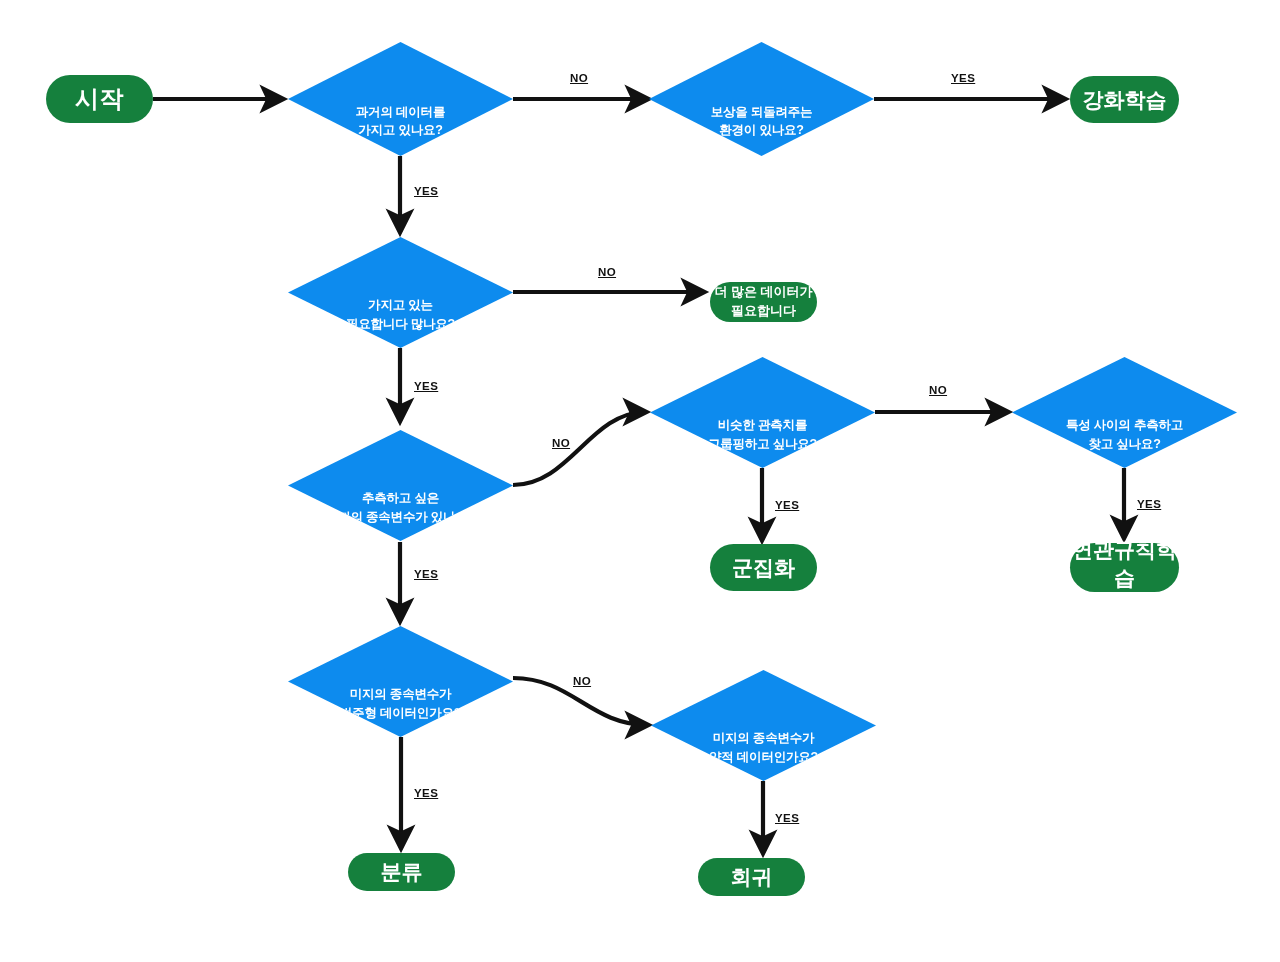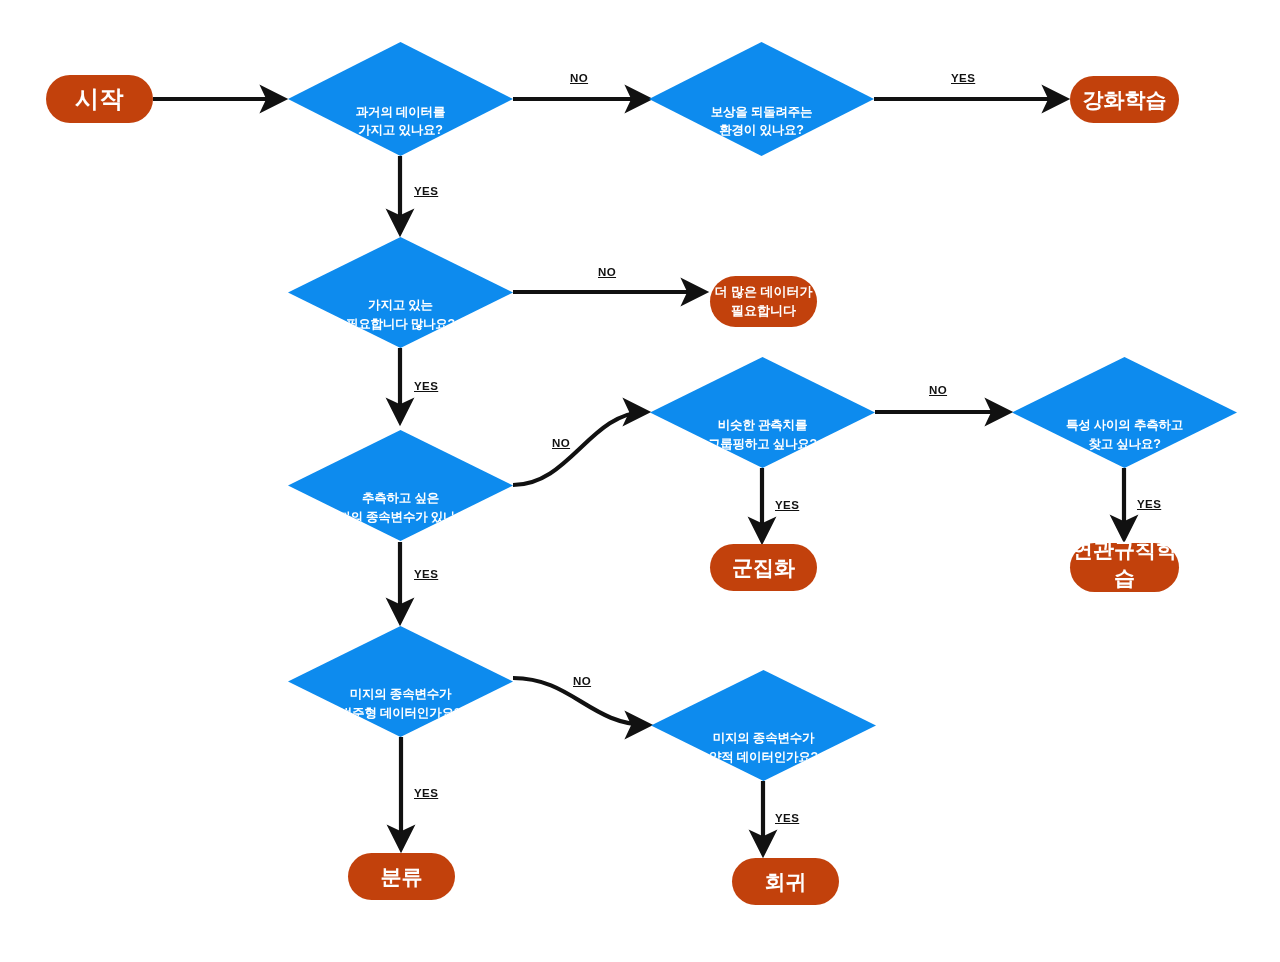--- a/index.html
+++ b/index.html
@@ -47,21 +47,21 @@
     white-space: pre-line;
     margin-top: 44px;
   }
   
   .terminal {
     position: absolute;
     display: flex;
     align-items: center;
     justify-content: center;
     text-align: center;
-    background: #c2410c;
+    background: #15803d;
     color: #ffffff;
     font-weight: bold;
     border-radius: 999px;
   }
   .terminal .tlabel { white-space: pre-line; }
   .terminal.t-start   { font-size: 24px; letter-spacing: 0.5px; }
   .terminal.t-big     { font-size: 21px; letter-spacing: 0px; }
   .terminal.t-two     { font-size: 13px; line-height: 1.45; }
   
   .edge-label {
@@ -134,21 +134,21 @@
 
   <div class="terminal t-big" style="left:1070px; top:76px; width:109px; height:47px;">
     <span class="tlabel">강화학습</span>
   </div>
 
   <div class="diamond" style="left:288px; top:237px; width:225px; height:111px;">
     <span class="dlabel">가지고 있는
 필요합니다 많나요?</span>
   </div>
 
-  <div class="terminal t-two" style="left:710px; top:276px; width:107px; height:51px;">
+  <div class="terminal t-two" style="left:710px; top:282px; width:107px; height:40px;">
     <span class="tlabel">더 많은 데이터가
 필요합니다</span>
   </div>
 
   <div class="diamond" style="left:288px; top:430px; width:225px; height:111px;">
     <span class="dlabel">추측하고 싶은
 미지의 종속변수가 있나요?</span>
   </div>
 
   <div class="diamond" style="left:650px; top:357px; width:225px; height:111px;">
@@ -167,30 +167,30 @@
 
   <div class="terminal t-big" style="left:1070px; top:543px; width:109px; height:49px;align-items:flex-end;">
     <span class="tlabel">연관규칙학습</span>
   </div>
 
   <div class="diamond" style="left:288px; top:626px; width:225px; height:111px;">
     <span class="dlabel">미지의 종속변수가
 범주형 데이터인가요?</span>
   </div>
 
-  <div class="terminal t-big" style="left:348px; top:853px; width:107px; height:47px;">
+  <div class="terminal t-big" style="left:348px; top:853px; width:107px; height:38px;">
     <span class="tlabel">분류</span>
   </div>
 
   <div class="diamond" style="left:651px; top:670px; width:225px; height:111px;">
     <span class="dlabel">미지의 종속변수가
 양적 데이터인가요?</span>
   </div>
 
-  <div class="terminal t-big" style="left:732px; top:858px; width:107px; height:47px;justify-content:center;">
+  <div class="terminal t-big" style="left:698px; top:858px; width:107px; height:38px;justify-content:center;">
     <span class="tlabel">회귀</span>
   </div>
 
   <div class="edge-label" style="left:570px; top:72px;">NO</div>
 
   <div class="edge-label" style="left:951px; top:72px;">YES</div>
 
   <div class="edge-label" style="left:414px; top:185px;">YES</div>
 
   <div class="edge-label" style="left:598px; top:266px;">NO</div>

